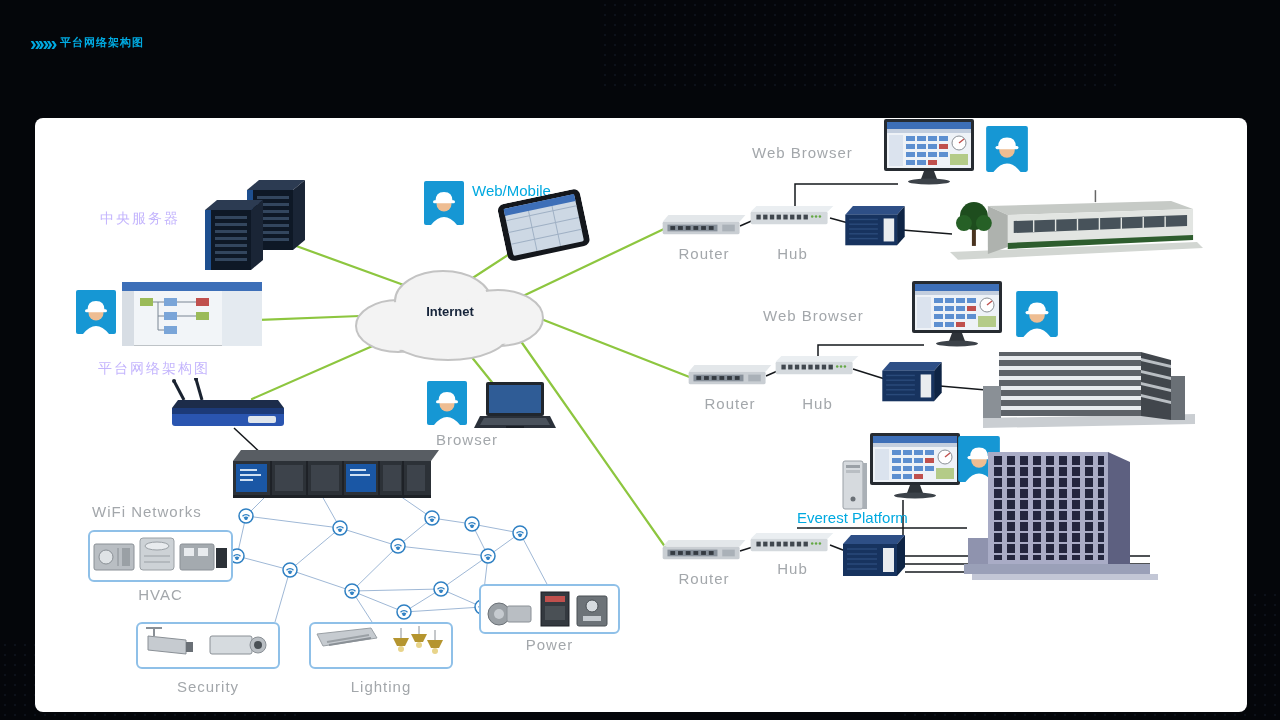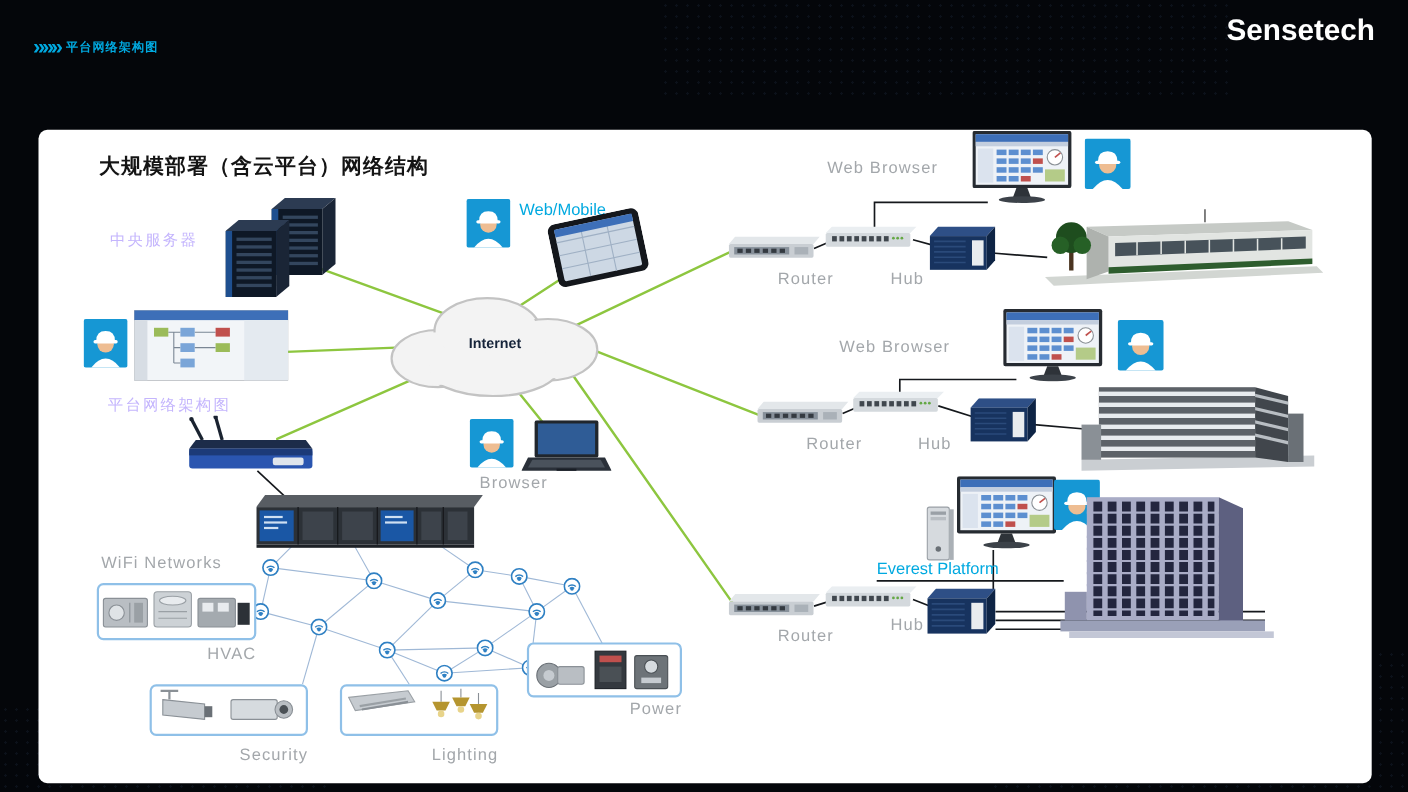--- a/index.html
+++ b/index.html
@@ -8,21 +8,21 @@
   .abs{position:absolute}
   .dots{position:absolute;background-image:radial-gradient(rgba(110,150,220,.55) 1px,transparent 1.3px);background-size:10px 10px;opacity:.14;pointer-events:none}
   .hdr-chev{color:var(--accent,#00a9e0);font-weight:bold;font-size:20px;letter-spacing:-3px}
   .hdr-title{color:var(--accent,#00a9e0);font-weight:bold;font-size:11px;letter-spacing:1px}
   .logo{color:#fff;font-weight:bold;font-size:27px}
   .panel{position:absolute;left:35px;top:118px;width:1212px;height:594px;background:var(--panel-bg,#fff);border-radius:8px}
   .ptitle{position:absolute;color:#141414;font-size:19px;font-weight:600;letter-spacing:1px}
   .lbl{position:absolute;color:var(--label-gray,#a3a7ab);font-weight:normal;font-size:15px;letter-spacing:1px}
   .lbl-cn{position:absolute;color:#c4b5fd;font-size:14px;letter-spacing:2px}
   .lbl-cyan{position:absolute;color:var(--accent,#00a9e0);font-weight:normal;font-size:15px}
-  .center{text-align:right}
+  .center{text-align:center}
   svg.icon{position:absolute;overflow:visible}
   .gl line{stroke:var(--line-green,#8dc63f);stroke-width:2.2;fill:none;stroke-linecap:round}
   .bl line,.bl polyline{stroke:#15181c;stroke-width:1.5;fill:none}
   .ml line{stroke:#9fb8d6;stroke-width:1;fill:none}
   .devbox{position:absolute;border:2px solid #8fc0e8;border-radius:6px;background:#fff}
   .rot{transform:rotate(-12deg)}
 </style>
 </head>
 <body>
 
@@ -364,24 +364,22 @@
 </svg>
 
 <div class="slide">
 
   <div class="dots" style="left:600px;top:0;width:520px;height:90px"></div>
   <div class="dots" style="left:900px;top:590px;width:380px;height:130px"></div>
   <div class="dots" style="left:0;top:640px;width:300px;height:80px"></div>
 
   <span class="abs hdr-chev" style="left:30px;top:32px">»»»</span>
   <span class="abs hdr-title" style="left:60px;top:35px">平台网络架构图</span>
-  <span class="abs logo" style="right:30px;top:12px;position:absolute">Sensetech</span>
 
   <div class="panel"></div>
-  <div class="ptitle" style="left:90px;top:138px">大规模部署（含云平台）网络结构</div>
 
   <svg class="abs" style="left:0;top:0;width:1280px;height:720px" viewBox="0 0 1280 720">
     <g class="gl">
       <line x1="412" y1="288" x2="288" y2="243"></line>
       <line x1="468" y1="281" x2="534" y2="238"></line>
       <line x1="360" y1="316" x2="206" y2="322"></line>
       <line x1="384" y1="341" x2="252" y2="399"></line>
       <line x1="466" y1="350" x2="499" y2="391"></line>
       <line x1="523" y1="296" x2="666" y2="228"></line>
       <line x1="536" y1="317" x2="692" y2="378"></line>

